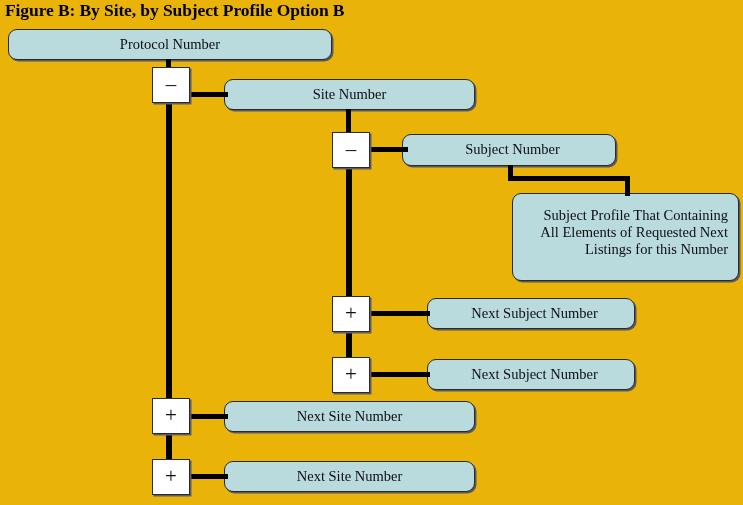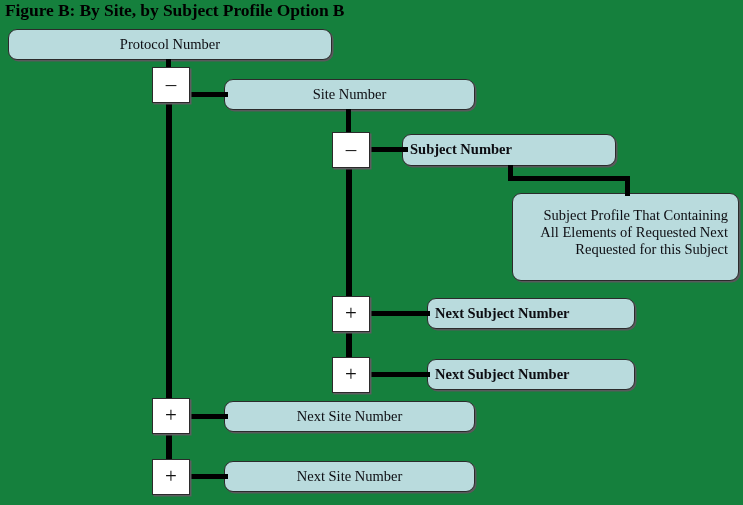--- a/index.html
+++ b/index.html
@@ -8,21 +8,21 @@
     padding: 0;
     background: #ffffff;
   }
   body {
     font-family: "Liberation Serif", "DejaVu Serif", serif;
   }
   #canvas {
     position: relative;
     width: 743px;
     height: 505px;
-    background: #15803d;
+    background: #eab308;
     overflow: hidden;
   }
   #figure-title {
     position: absolute;
     left: 5px;
     top: 0px;
     font-size: 17.5px;
     font-weight: bold;
     font-family: "Liberation Serif", "DejaVu Serif", serif;
     color: #000000;
@@ -41,24 +41,23 @@
     line-height: 1.18;
     display: flex;
     align-items: center;
     box-shadow: 1.5px 1.5px 0 0 #59595c;
   }
   .node-box.center {
     justify-content: center;
     text-align: center;
   }
   .node-box.left {
-    justify-content: flex-start;
+    justify-content: center;
     text-align: left;
     padding-left: 7px;
-    font-weight: bold;
   }
   .node-box.multiline {
     display: block;
     text-align: right;
     padding: 0 10px;
   }
   .node-box.multiline .line {
     display: block;
     white-space: nowrap;
   }
@@ -127,21 +126,21 @@
     <span>Site Number</span>
   </div>
 
   <div class="node-box left" style="left:402px; top:134px; width:214px; height:32px;">
     <span>Subject Number</span>
   </div>
 
   <div class="node-box multiline" style="left:512px; top:193px; width:227px; height:88px; padding-top:13px;">
     <span class="line">Subject Profile That Containing</span>
     <span class="line">All Elements of Requested Next</span>
-    <span class="line">Requested for this Subject</span>
+    <span class="line">Listings for this Number</span>
   </div>
 
   <div class="node-box left" style="left:427px; top:298px; width:208px; height:31px;">
     <span>Next Subject Number</span>
   </div>
 
   <div class="node-box left" style="left:427px; top:359px; width:208px; height:31px;">
     <span>Next Subject Number</span>
   </div>
 

